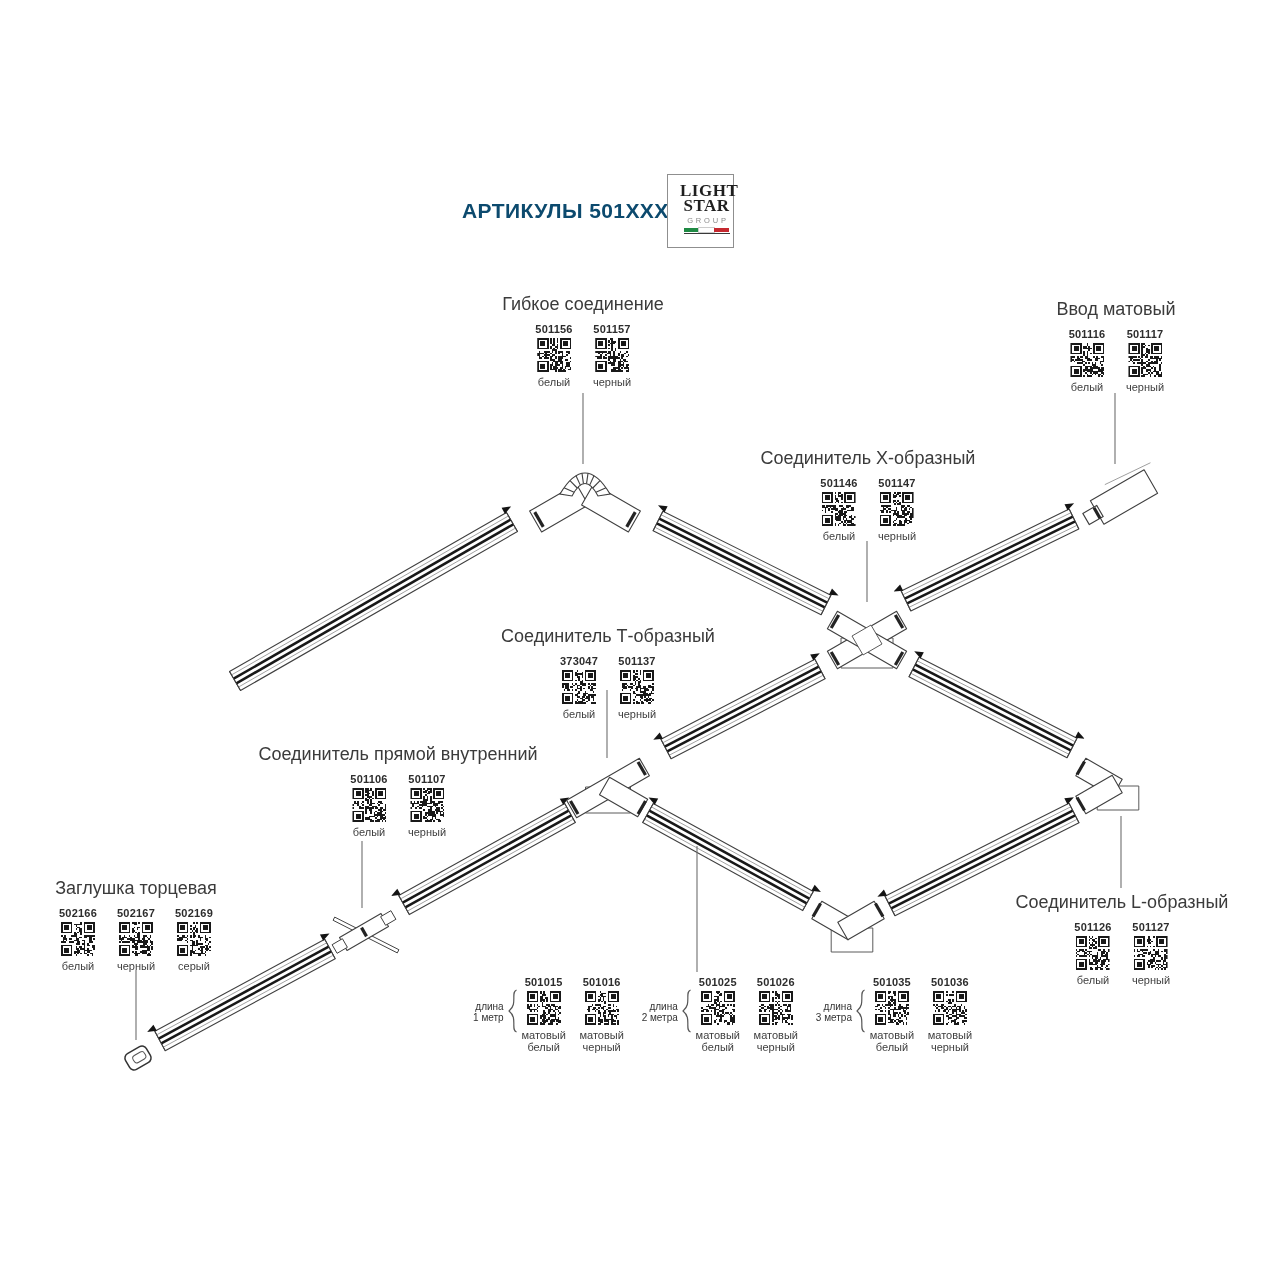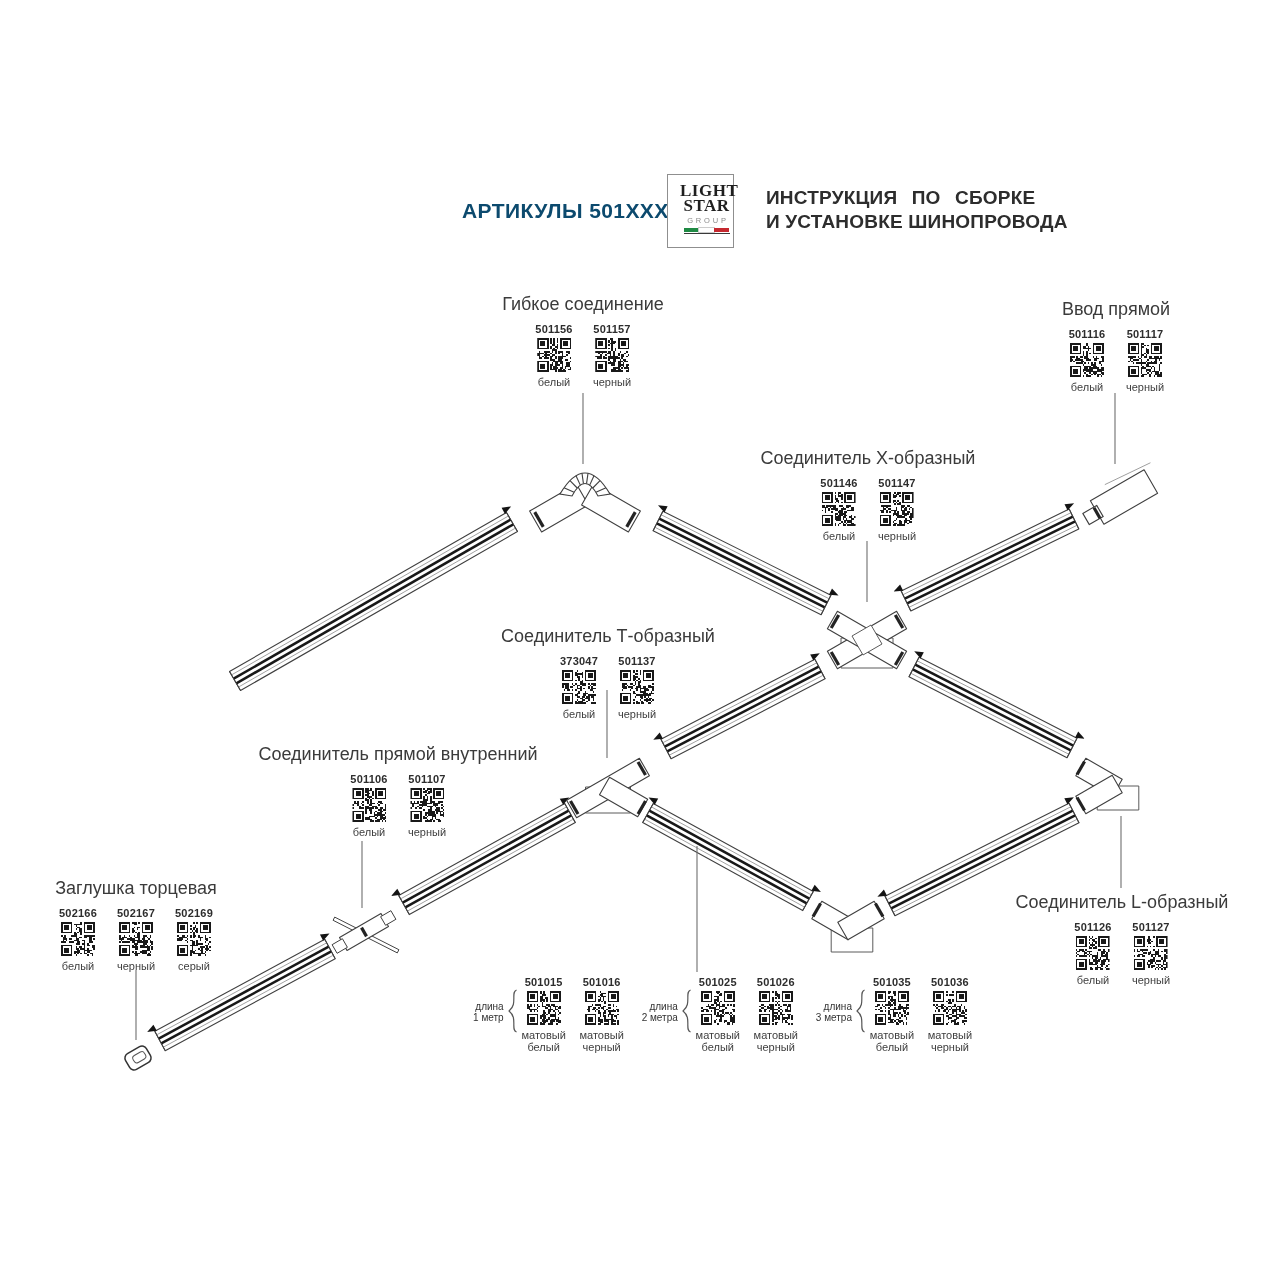--- a/index.html
+++ b/index.html
@@ -238,24 +238,20 @@
     <div class="logo-star">STAR</div>
     <div class="logo-group">GROUP</div>
     <div class="logo-flag">
       <span id="flag-g" style="background: rgb(31, 138, 68);"></span>
         <span id="flag-w" style="background: rgb(255, 255, 255); outline: rgb(204, 204, 204) solid 0.5px;"></span>
         <span id="flag-r" style="background: rgb(197, 40, 47);"></span>
     </div>
     <div class="logo-underline"></div>
   </div>
 
-  <div class="instr">
-    <div class="l1">ИНСТРУКЦИЯ ПО СБОРКЕ</div>
-    <div class="l2">И УСТАНОВКЕ ШИНОПРОВОДА</div>
-  </div>
 
   <div class="comp" id="comp-flexible">
       <div class="comp-title">Гибкое соединение</div>
       <div class="variants">
         <div class="variant">
           <div class="v-code">501156</div>
           <div class="v-qr">
             <svg width="34" height="34" viewBox="0 0 21 21" shape-rendering="crispEdges">
               <path d="M0 0h1v1h-1zM1 0h1v1h-1zM2 0h1v1h-1zM3 0h1v1h-1zM4 0h1v1h-1zM5 0h1v1h-1zM6 0h1v1h-1zM8 0h1v1h-1zM10 0h1v1h-1zM12 0h1v1h-1zM14 0h1v1h-1zM15 0h1v1h-1zM16 0h1v1h-1zM17 0h1v1h-1zM18 0h1v1h-1zM19 0h1v1h-1zM20 0h1v1h-1zM0 1h1v1h-1zM6 1h1v1h-1zM8 1h1v1h-1zM10 1h1v1h-1zM12 1h1v1h-1zM14 1h1v1h-1zM20 1h1v1h-1zM0 2h1v1h-1zM2 2h1v1h-1zM3 2h1v1h-1zM4 2h1v1h-1zM6 2h1v1h-1zM8 2h1v1h-1zM10 2h1v1h-1zM12 2h1v1h-1zM14 2h1v1h-1zM16 2h1v1h-1zM17 2h1v1h-1zM18 2h1v1h-1zM20 2h1v1h-1zM0 3h1v1h-1zM2 3h1v1h-1zM3 3h1v1h-1zM4 3h1v1h-1zM6 3h1v1h-1zM8 3h1v1h-1zM10 3h1v1h-1zM14 3h1v1h-1zM16 3h1v1h-1zM17 3h1v1h-1zM18 3h1v1h-1zM20 3h1v1h-1zM0 4h1v1h-1zM2 4h1v1h-1zM3 4h1v1h-1zM4 4h1v1h-1zM6 4h1v1h-1zM9 4h1v1h-1zM10 4h1v1h-1zM12 4h1v1h-1zM14 4h1v1h-1zM16 4h1v1h-1zM17 4h1v1h-1zM18 4h1v1h-1zM20 4h1v1h-1zM0 5h1v1h-1zM6 5h1v1h-1zM8 5h1v1h-1zM11 5h1v1h-1zM12 5h1v1h-1zM14 5h1v1h-1zM20 5h1v1h-1zM0 6h1v1h-1zM1 6h1v1h-1zM2 6h1v1h-1zM3 6h1v1h-1zM4 6h1v1h-1zM5 6h1v1h-1zM6 6h1v1h-1zM8 6h1v1h-1zM10 6h1v1h-1zM12 6h1v1h-1zM14 6h1v1h-1zM15 6h1v1h-1zM16 6h1v1h-1zM17 6h1v1h-1zM18 6h1v1h-1zM19 6h1v1h-1zM20 6h1v1h-1zM9 7h1v1h-1zM10 7h1v1h-1zM11 7h1v1h-1zM1 8h1v1h-1zM4 8h1v1h-1zM5 8h1v1h-1zM6 8h1v1h-1zM7 8h1v1h-1zM9 8h1v1h-1zM11 8h1v1h-1zM13 8h1v1h-1zM14 8h1v1h-1zM15 8h1v1h-1zM18 8h1v1h-1zM19 8h1v1h-1zM0 9h1v1h-1zM1 9h1v1h-1zM2 9h1v1h-1zM3 9h1v1h-1zM5 9h1v1h-1zM8 9h1v1h-1zM11 9h1v1h-1zM13 9h1v1h-1zM15 9h1v1h-1zM19 9h1v1h-1zM0 10h1v1h-1zM1 10h1v1h-1zM4 10h1v1h-1zM5 10h1v1h-1zM6 10h1v1h-1zM7 10h1v1h-1zM9 10h1v1h-1zM10 10h1v1h-1zM15 10h1v1h-1zM18 10h1v1h-1zM1 11h1v1h-1zM3 11h1v1h-1zM5 11h1v1h-1zM8 11h1v1h-1zM9 11h1v1h-1zM11 11h1v1h-1zM13 11h1v1h-1zM14 11h1v1h-1zM15 11h1v1h-1zM16 11h1v1h-1zM17 11h1v1h-1zM1 12h1v1h-1zM2 12h1v1h-1zM4 12h1v1h-1zM5 12h1v1h-1zM6 12h1v1h-1zM8 12h1v1h-1zM11 12h1v1h-1zM13 12h1v1h-1zM14 12h1v1h-1zM15 12h1v1h-1zM20 12h1v1h-1zM8 13h1v1h-1zM9 13h1v1h-1zM10 13h1v1h-1zM13 13h1v1h-1zM14 13h1v1h-1zM17 13h1v1h-1zM18 13h1v1h-1zM0 14h1v1h-1zM1 14h1v1h-1zM2 14h1v1h-1zM3 14h1v1h-1zM4 14h1v1h-1zM5 14h1v1h-1zM6 14h1v1h-1zM10 14h1v1h-1zM11 14h1v1h-1zM12 14h1v1h-1zM13 14h1v1h-1zM14 14h1v1h-1zM15 14h1v1h-1zM20 14h1v1h-1zM0 15h1v1h-1zM6 15h1v1h-1zM9 15h1v1h-1zM11 15h1v1h-1zM12 15h1v1h-1zM14 15h1v1h-1zM15 15h1v1h-1zM18 15h1v1h-1zM19 15h1v1h-1zM0 16h1v1h-1zM2 16h1v1h-1zM3 16h1v1h-1zM4 16h1v1h-1zM6 16h1v1h-1zM8 16h1v1h-1zM9 16h1v1h-1zM11 16h1v1h-1zM12 16h1v1h-1zM13 16h1v1h-1zM15 16h1v1h-1zM18 16h1v1h-1zM19 16h1v1h-1zM0 17h1v1h-1zM2 17h1v1h-1zM3 17h1v1h-1zM4 17h1v1h-1zM6 17h1v1h-1zM8 17h1v1h-1zM10 17h1v1h-1zM11 17h1v1h-1zM15 17h1v1h-1zM17 17h1v1h-1zM18 17h1v1h-1zM19 17h1v1h-1zM0 18h1v1h-1zM2 18h1v1h-1zM3 18h1v1h-1zM4 18h1v1h-1zM6 18h1v1h-1zM8 18h1v1h-1zM10 18h1v1h-1zM11 18h1v1h-1zM12 18h1v1h-1zM14 18h1v1h-1zM15 18h1v1h-1zM17 18h1v1h-1zM20 18h1v1h-1zM0 19h1v1h-1zM6 19h1v1h-1zM8 19h1v1h-1zM9 19h1v1h-1zM10 19h1v1h-1zM11 19h1v1h-1zM13 19h1v1h-1zM14 19h1v1h-1zM16 19h1v1h-1zM19 19h1v1h-1zM20 19h1v1h-1zM0 20h1v1h-1zM1 20h1v1h-1zM2 20h1v1h-1zM3 20h1v1h-1zM4 20h1v1h-1zM5 20h1v1h-1zM6 20h1v1h-1zM11 20h1v1h-1zM13 20h1v1h-1zM14 20h1v1h-1zM15 20h1v1h-1zM16 20h1v1h-1zM17 20h1v1h-1z" fill="#191919"></path>
             </svg>
@@ -267,21 +263,21 @@
           <div class="v-qr">
             <svg width="34" height="34" viewBox="0 0 21 21" shape-rendering="crispEdges">
               <path d="M0 0h1v1h-1zM1 0h1v1h-1zM2 0h1v1h-1zM3 0h1v1h-1zM4 0h1v1h-1zM5 0h1v1h-1zM6 0h1v1h-1zM9 0h1v1h-1zM10 0h1v1h-1zM14 0h1v1h-1zM15 0h1v1h-1zM16 0h1v1h-1zM17 0h1v1h-1zM18 0h1v1h-1zM19 0h1v1h-1zM20 0h1v1h-1zM0 1h1v1h-1zM6 1h1v1h-1zM8 1h1v1h-1zM10 1h1v1h-1zM14 1h1v1h-1zM20 1h1v1h-1zM0 2h1v1h-1zM2 2h1v1h-1zM3 2h1v1h-1zM4 2h1v1h-1zM6 2h1v1h-1zM8 2h1v1h-1zM10 2h1v1h-1zM11 2h1v1h-1zM12 2h1v1h-1zM14 2h1v1h-1zM16 2h1v1h-1zM17 2h1v1h-1zM18 2h1v1h-1zM20 2h1v1h-1zM0 3h1v1h-1zM2 3h1v1h-1zM3 3h1v1h-1zM4 3h1v1h-1zM6 3h1v1h-1zM9 3h1v1h-1zM10 3h1v1h-1zM11 3h1v1h-1zM14 3h1v1h-1zM16 3h1v1h-1zM17 3h1v1h-1zM18 3h1v1h-1zM20 3h1v1h-1zM0 4h1v1h-1zM2 4h1v1h-1zM3 4h1v1h-1zM4 4h1v1h-1zM6 4h1v1h-1zM8 4h1v1h-1zM10 4h1v1h-1zM14 4h1v1h-1zM16 4h1v1h-1zM17 4h1v1h-1zM18 4h1v1h-1zM20 4h1v1h-1zM0 5h1v1h-1zM6 5h1v1h-1zM10 5h1v1h-1zM14 5h1v1h-1zM20 5h1v1h-1zM0 6h1v1h-1zM1 6h1v1h-1zM2 6h1v1h-1zM3 6h1v1h-1zM4 6h1v1h-1zM5 6h1v1h-1zM6 6h1v1h-1zM8 6h1v1h-1zM10 6h1v1h-1zM12 6h1v1h-1zM14 6h1v1h-1zM15 6h1v1h-1zM16 6h1v1h-1zM17 6h1v1h-1zM18 6h1v1h-1zM19 6h1v1h-1zM20 6h1v1h-1zM10 7h1v1h-1zM12 7h1v1h-1zM0 8h1v1h-1zM1 8h1v1h-1zM2 8h1v1h-1zM3 8h1v1h-1zM4 8h1v1h-1zM5 8h1v1h-1zM6 8h1v1h-1zM8 8h1v1h-1zM9 8h1v1h-1zM11 8h1v1h-1zM15 8h1v1h-1zM19 8h1v1h-1zM2 9h1v1h-1zM4 9h1v1h-1zM7 9h1v1h-1zM8 9h1v1h-1zM9 9h1v1h-1zM11 9h1v1h-1zM14 9h1v1h-1zM18 9h1v1h-1zM3 10h1v1h-1zM6 10h1v1h-1zM9 10h1v1h-1zM11 10h1v1h-1zM14 10h1v1h-1zM16 10h1v1h-1zM17 10h1v1h-1zM20 10h1v1h-1zM0 11h1v1h-1zM1 11h1v1h-1zM2 11h1v1h-1zM3 11h1v1h-1zM5 11h1v1h-1zM8 11h1v1h-1zM9 11h1v1h-1zM10 11h1v1h-1zM11 11h1v1h-1zM12 11h1v1h-1zM13 11h1v1h-1zM16 11h1v1h-1zM17 11h1v1h-1zM19 11h1v1h-1zM1 12h1v1h-1zM2 12h1v1h-1zM3 12h1v1h-1zM5 12h1v1h-1zM6 12h1v1h-1zM8 12h1v1h-1zM9 12h1v1h-1zM10 12h1v1h-1zM11 12h1v1h-1zM12 12h1v1h-1zM13 12h1v1h-1zM14 12h1v1h-1zM16 12h1v1h-1zM8 13h1v1h-1zM11 13h1v1h-1zM12 13h1v1h-1zM15 13h1v1h-1zM17 13h1v1h-1zM18 13h1v1h-1zM0 14h1v1h-1zM1 14h1v1h-1zM2 14h1v1h-1zM3 14h1v1h-1zM4 14h1v1h-1zM5 14h1v1h-1zM6 14h1v1h-1zM9 14h1v1h-1zM11 14h1v1h-1zM12 14h1v1h-1zM14 14h1v1h-1zM15 14h1v1h-1zM16 14h1v1h-1zM18 14h1v1h-1zM19 14h1v1h-1zM0 15h1v1h-1zM6 15h1v1h-1zM8 15h1v1h-1zM9 15h1v1h-1zM10 15h1v1h-1zM11 15h1v1h-1zM14 15h1v1h-1zM15 15h1v1h-1zM17 15h1v1h-1zM0 16h1v1h-1zM2 16h1v1h-1zM3 16h1v1h-1zM4 16h1v1h-1zM6 16h1v1h-1zM10 16h1v1h-1zM11 16h1v1h-1zM14 16h1v1h-1zM15 16h1v1h-1zM16 16h1v1h-1zM17 16h1v1h-1zM19 16h1v1h-1zM20 16h1v1h-1zM0 17h1v1h-1zM2 17h1v1h-1zM3 17h1v1h-1zM4 17h1v1h-1zM6 17h1v1h-1zM14 17h1v1h-1zM15 17h1v1h-1zM17 17h1v1h-1zM19 17h1v1h-1zM0 18h1v1h-1zM2 18h1v1h-1zM3 18h1v1h-1zM4 18h1v1h-1zM6 18h1v1h-1zM11 18h1v1h-1zM12 18h1v1h-1zM13 18h1v1h-1zM14 18h1v1h-1zM16 18h1v1h-1zM18 18h1v1h-1zM19 18h1v1h-1zM20 18h1v1h-1zM0 19h1v1h-1zM6 19h1v1h-1zM10 19h1v1h-1zM11 19h1v1h-1zM12 19h1v1h-1zM14 19h1v1h-1zM15 19h1v1h-1zM20 19h1v1h-1zM0 20h1v1h-1zM1 20h1v1h-1zM2 20h1v1h-1zM3 20h1v1h-1zM4 20h1v1h-1zM5 20h1v1h-1zM6 20h1v1h-1zM10 20h1v1h-1zM11 20h1v1h-1zM12 20h1v1h-1zM13 20h1v1h-1zM14 20h1v1h-1zM15 20h1v1h-1zM16 20h1v1h-1zM19 20h1v1h-1zM20 20h1v1h-1z" fill="#191919"></path>
             </svg>
           </div>
           <div class="v-cap">черный</div>
         </div>
       </div>
     </div>
   <div class="comp" id="comp-power_input">
-      <div class="comp-title">Ввод прямой</div>
+      <div class="comp-title">Ввод матовый</div>
       <div class="variants">
         <div class="variant">
           <div class="v-code">501116</div>
           <div class="v-qr">
             <svg width="34" height="34" viewBox="0 0 21 21" shape-rendering="crispEdges">
               <path d="M0 0h1v1h-1zM1 0h1v1h-1zM2 0h1v1h-1zM3 0h1v1h-1zM4 0h1v1h-1zM5 0h1v1h-1zM6 0h1v1h-1zM10 0h1v1h-1zM14 0h1v1h-1zM15 0h1v1h-1zM16 0h1v1h-1zM17 0h1v1h-1zM18 0h1v1h-1zM19 0h1v1h-1zM20 0h1v1h-1zM0 1h1v1h-1zM6 1h1v1h-1zM10 1h1v1h-1zM14 1h1v1h-1zM20 1h1v1h-1zM0 2h1v1h-1zM2 2h1v1h-1zM3 2h1v1h-1zM4 2h1v1h-1zM6 2h1v1h-1zM8 2h1v1h-1zM9 2h1v1h-1zM11 2h1v1h-1zM14 2h1v1h-1zM16 2h1v1h-1zM17 2h1v1h-1zM18 2h1v1h-1zM20 2h1v1h-1zM0 3h1v1h-1zM2 3h1v1h-1zM3 3h1v1h-1zM4 3h1v1h-1zM6 3h1v1h-1zM8 3h1v1h-1zM9 3h1v1h-1zM10 3h1v1h-1zM11 3h1v1h-1zM12 3h1v1h-1zM14 3h1v1h-1zM16 3h1v1h-1zM17 3h1v1h-1zM18 3h1v1h-1zM20 3h1v1h-1zM0 4h1v1h-1zM2 4h1v1h-1zM3 4h1v1h-1zM4 4h1v1h-1zM6 4h1v1h-1zM11 4h1v1h-1zM14 4h1v1h-1zM16 4h1v1h-1zM17 4h1v1h-1zM18 4h1v1h-1zM20 4h1v1h-1zM0 5h1v1h-1zM6 5h1v1h-1zM8 5h1v1h-1zM10 5h1v1h-1zM14 5h1v1h-1zM20 5h1v1h-1zM0 6h1v1h-1zM1 6h1v1h-1zM2 6h1v1h-1zM3 6h1v1h-1zM4 6h1v1h-1zM5 6h1v1h-1zM6 6h1v1h-1zM8 6h1v1h-1zM10 6h1v1h-1zM12 6h1v1h-1zM14 6h1v1h-1zM15 6h1v1h-1zM16 6h1v1h-1zM17 6h1v1h-1zM18 6h1v1h-1zM19 6h1v1h-1zM20 6h1v1h-1zM8 7h1v1h-1zM10 7h1v1h-1zM0 8h1v1h-1zM1 8h1v1h-1zM2 8h1v1h-1zM4 8h1v1h-1zM6 8h1v1h-1zM7 8h1v1h-1zM9 8h1v1h-1zM10 8h1v1h-1zM14 8h1v1h-1zM16 8h1v1h-1zM19 8h1v1h-1zM20 8h1v1h-1zM0 9h1v1h-1zM4 9h1v1h-1zM5 9h1v1h-1zM9 9h1v1h-1zM10 9h1v1h-1zM11 9h1v1h-1zM15 9h1v1h-1zM16 9h1v1h-1zM17 9h1v1h-1zM20 9h1v1h-1zM0 10h1v1h-1zM1 10h1v1h-1zM3 10h1v1h-1zM4 10h1v1h-1zM5 10h1v1h-1zM6 10h1v1h-1zM7 10h1v1h-1zM10 10h1v1h-1zM11 10h1v1h-1zM12 10h1v1h-1zM15 10h1v1h-1zM16 10h1v1h-1zM20 10h1v1h-1zM0 11h1v1h-1zM2 11h1v1h-1zM7 11h1v1h-1zM8 11h1v1h-1zM18 11h1v1h-1zM19 11h1v1h-1zM20 11h1v1h-1zM4 12h1v1h-1zM5 12h1v1h-1zM6 12h1v1h-1zM7 12h1v1h-1zM9 12h1v1h-1zM11 12h1v1h-1zM13 12h1v1h-1zM15 12h1v1h-1zM18 12h1v1h-1zM8 13h1v1h-1zM13 13h1v1h-1zM14 13h1v1h-1zM15 13h1v1h-1zM19 13h1v1h-1zM0 14h1v1h-1zM1 14h1v1h-1zM2 14h1v1h-1zM3 14h1v1h-1zM4 14h1v1h-1zM5 14h1v1h-1zM6 14h1v1h-1zM9 14h1v1h-1zM10 14h1v1h-1zM11 14h1v1h-1zM12 14h1v1h-1zM14 14h1v1h-1zM15 14h1v1h-1zM16 14h1v1h-1zM0 15h1v1h-1zM6 15h1v1h-1zM9 15h1v1h-1zM10 15h1v1h-1zM12 15h1v1h-1zM13 15h1v1h-1zM14 15h1v1h-1zM15 15h1v1h-1zM16 15h1v1h-1zM17 15h1v1h-1zM19 15h1v1h-1zM20 15h1v1h-1zM0 16h1v1h-1zM2 16h1v1h-1zM3 16h1v1h-1zM4 16h1v1h-1zM6 16h1v1h-1zM8 16h1v1h-1zM9 16h1v1h-1zM10 16h1v1h-1zM11 16h1v1h-1zM12 16h1v1h-1zM13 16h1v1h-1zM17 16h1v1h-1zM18 16h1v1h-1zM19 16h1v1h-1zM20 16h1v1h-1zM0 17h1v1h-1zM2 17h1v1h-1zM3 17h1v1h-1zM4 17h1v1h-1zM6 17h1v1h-1zM8 17h1v1h-1zM10 17h1v1h-1zM11 17h1v1h-1zM12 17h1v1h-1zM13 17h1v1h-1zM14 17h1v1h-1zM15 17h1v1h-1zM16 17h1v1h-1zM17 17h1v1h-1zM18 17h1v1h-1zM19 17h1v1h-1zM0 18h1v1h-1zM2 18h1v1h-1zM3 18h1v1h-1zM4 18h1v1h-1zM6 18h1v1h-1zM9 18h1v1h-1zM12 18h1v1h-1zM14 18h1v1h-1zM15 18h1v1h-1zM16 18h1v1h-1zM19 18h1v1h-1zM20 18h1v1h-1zM0 19h1v1h-1zM6 19h1v1h-1zM10 19h1v1h-1zM13 19h1v1h-1zM15 19h1v1h-1zM17 19h1v1h-1zM18 19h1v1h-1zM20 19h1v1h-1zM0 20h1v1h-1zM1 20h1v1h-1zM2 20h1v1h-1zM3 20h1v1h-1zM4 20h1v1h-1zM5 20h1v1h-1zM6 20h1v1h-1zM8 20h1v1h-1zM10 20h1v1h-1zM11 20h1v1h-1zM12 20h1v1h-1zM17 20h1v1h-1zM19 20h1v1h-1z" fill="#191919"></path>
             </svg>
           </div>
           <div class="v-cap">белый</div>
         </div>

